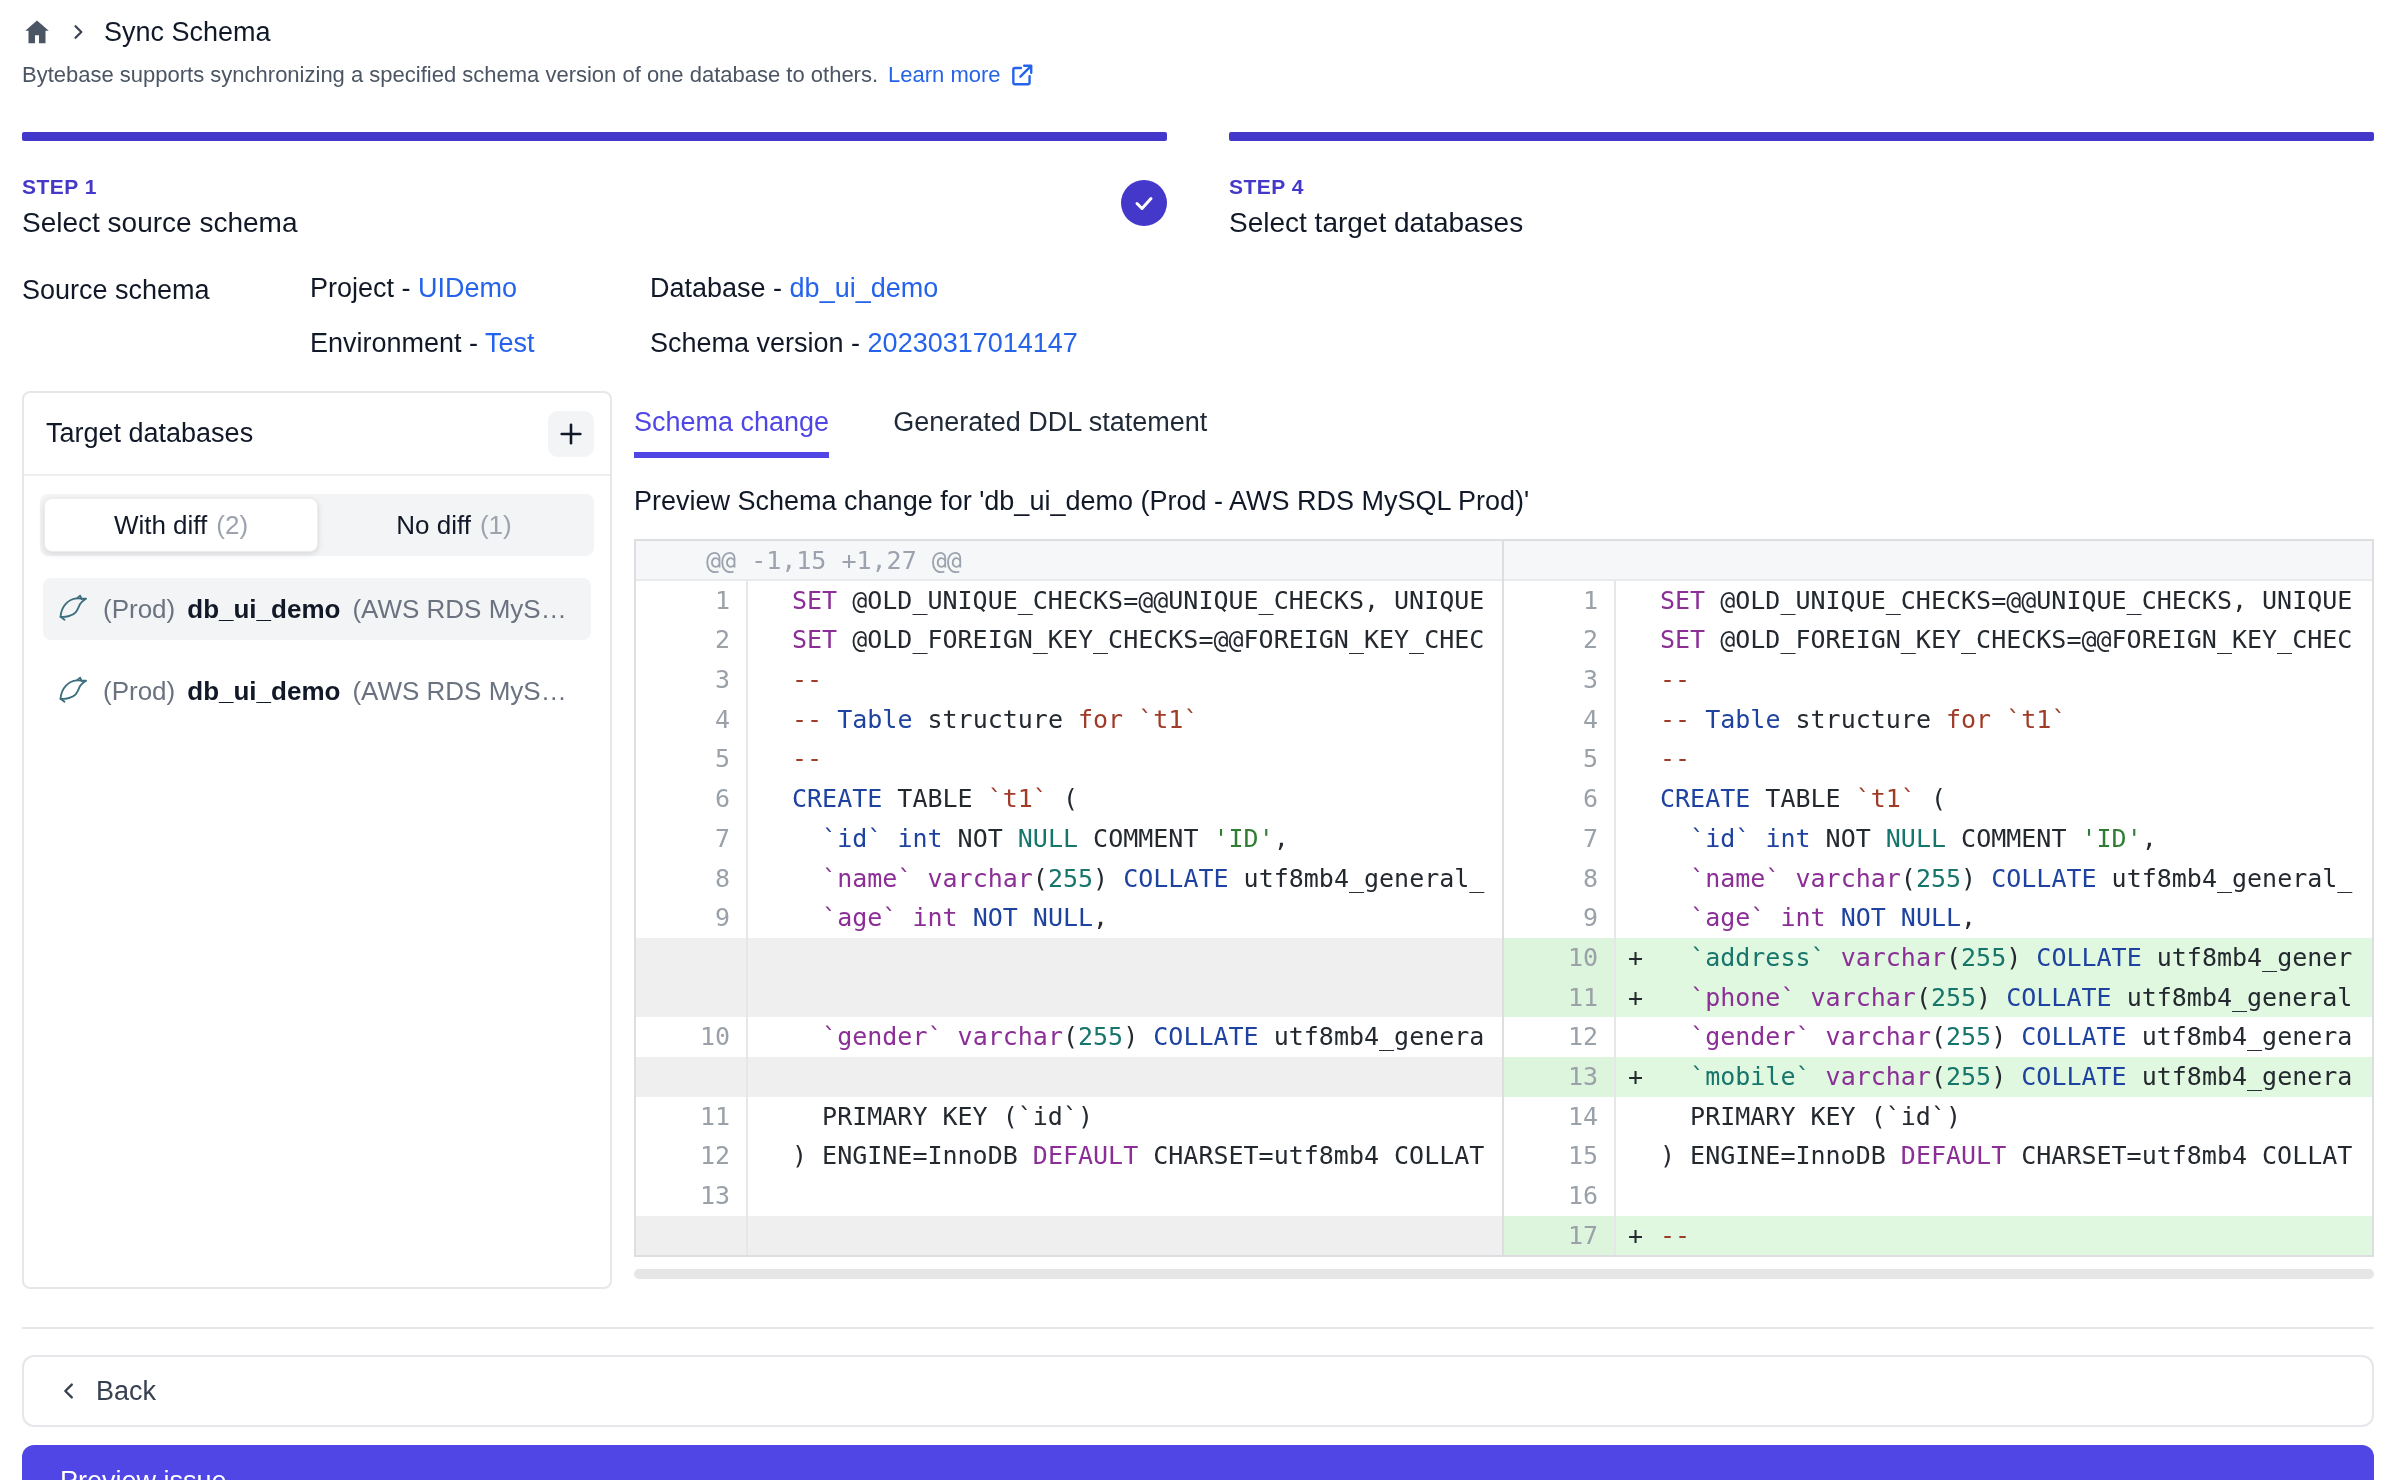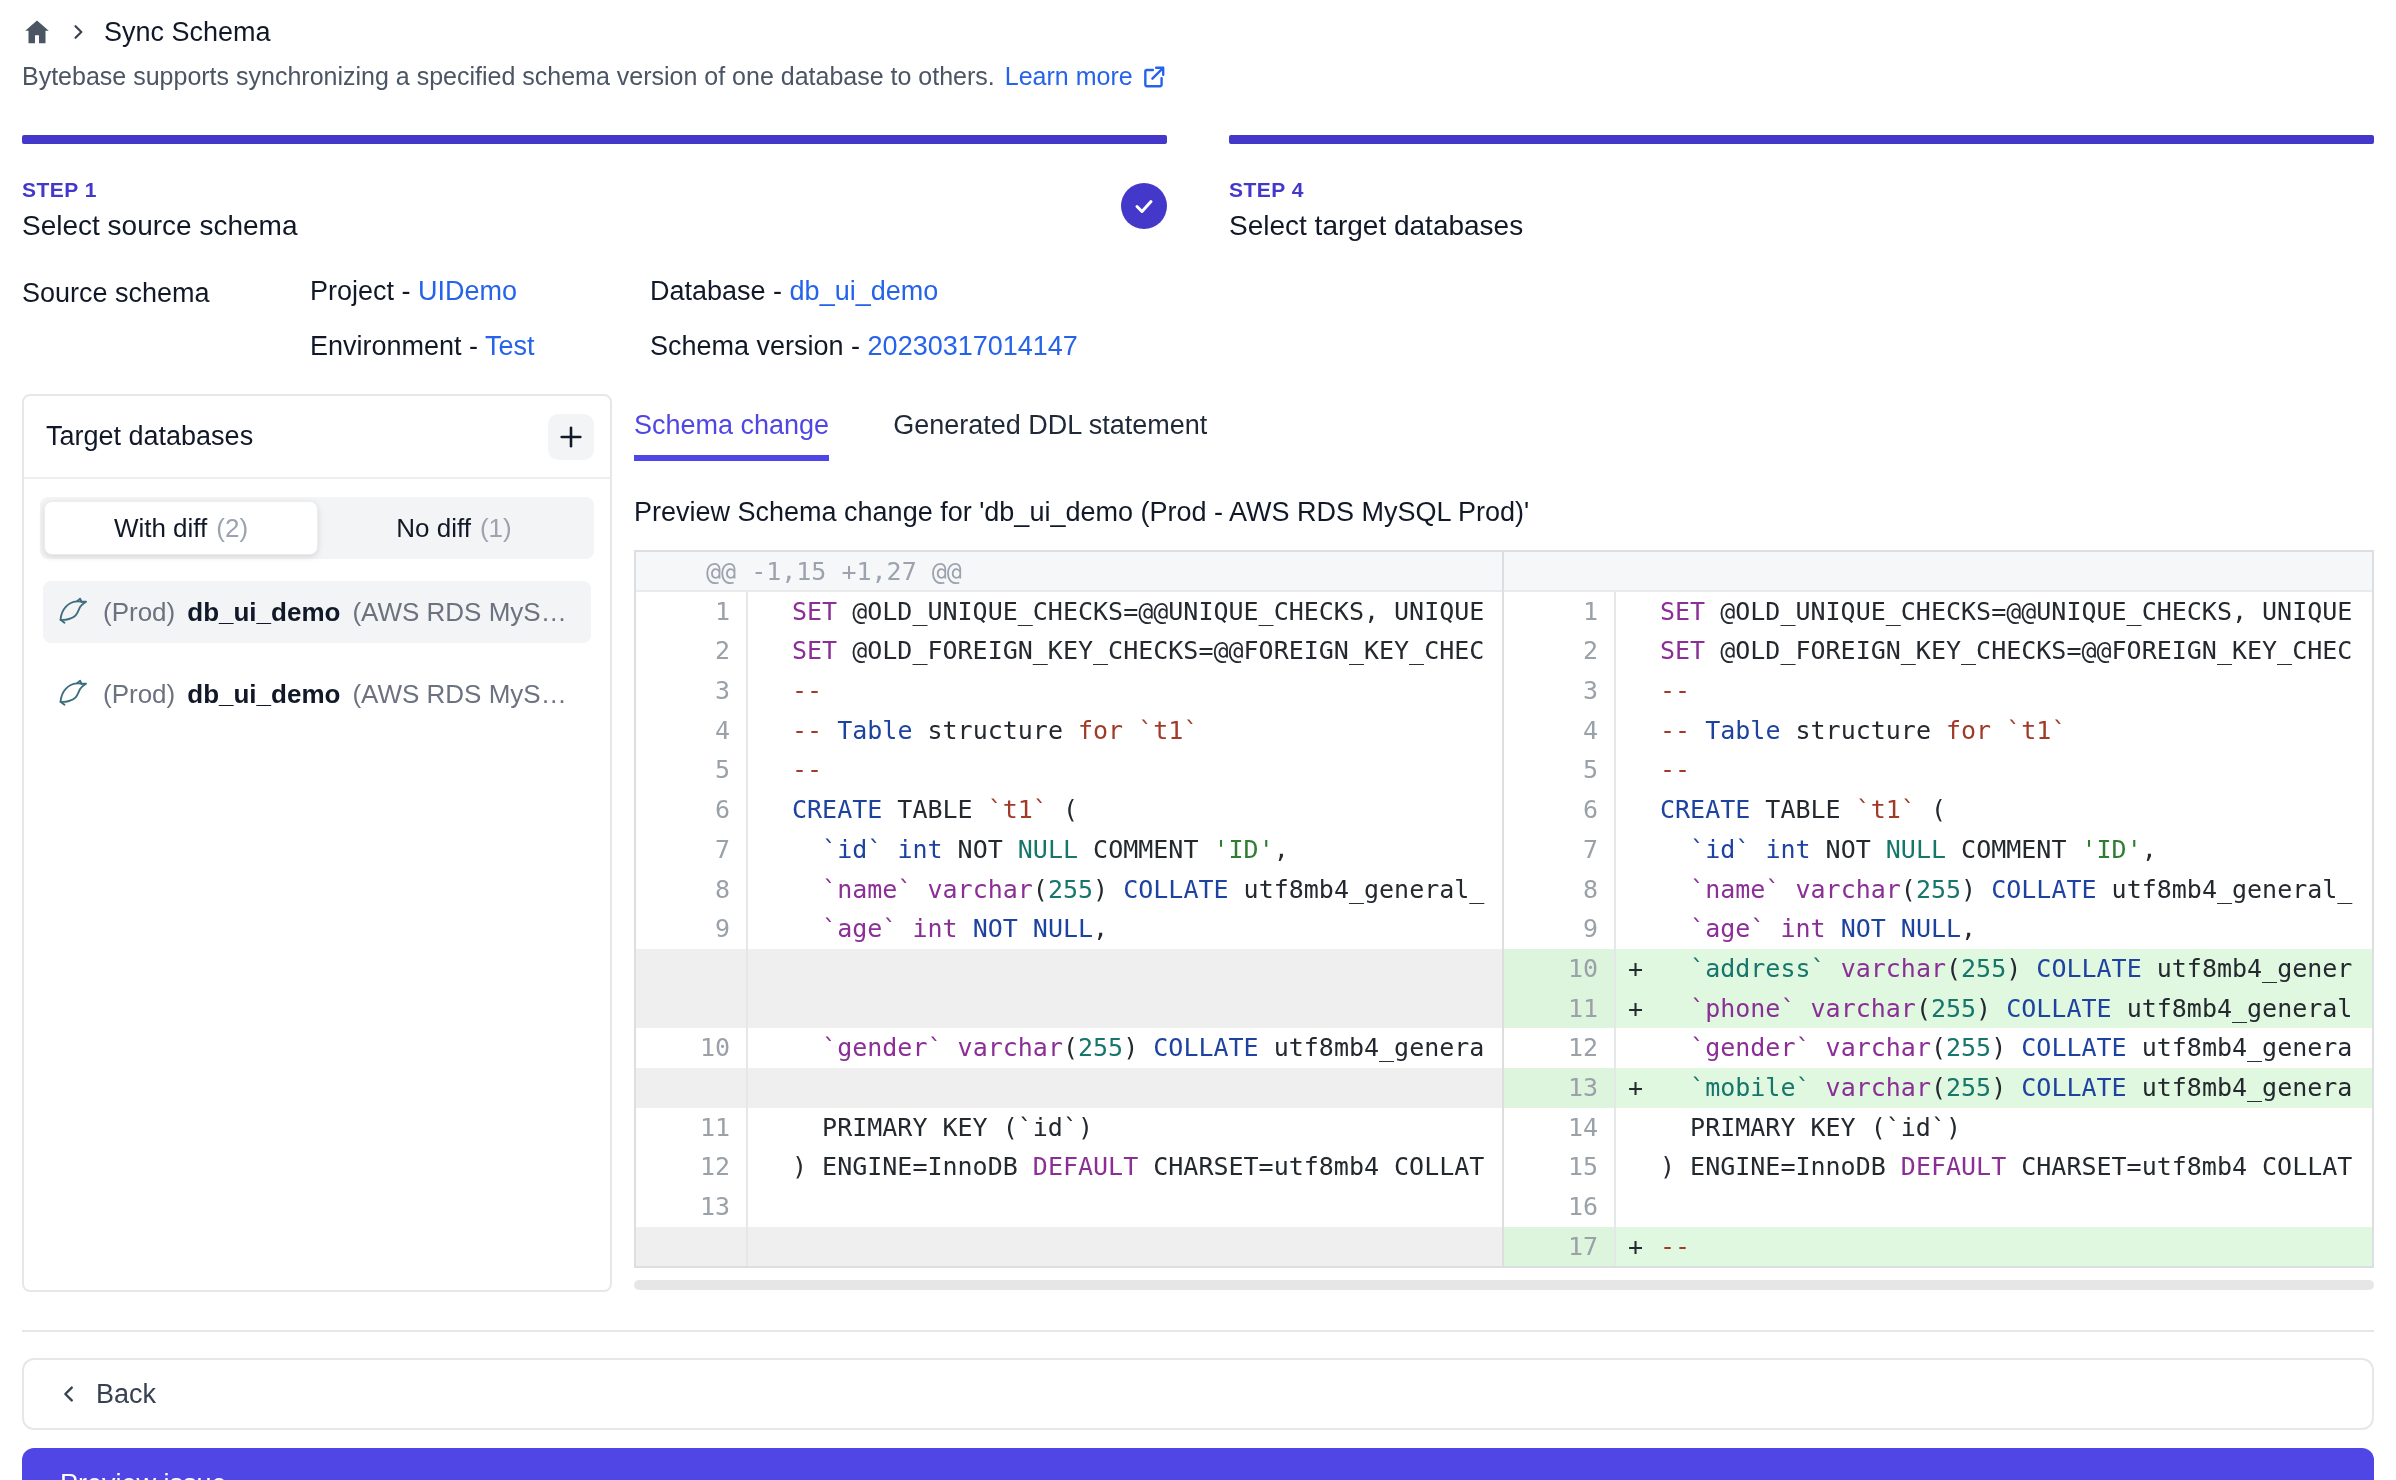--- a/index.html
+++ b/index.html
@@ -11,21 +11,21 @@
   }
   .page { padding:0 22px; }
 
   
   .crumb { display:flex; align-items:center; gap:16px; padding-top:18px; height:46px; }
   .crumb-title { font-size:27px; color:#111827; }
   .icon-home svg { display:block; }
   .crumb-sep svg { display:block; }
 
   
-  .desc { margin-top:16px; font-size:25px; color:#4b5563; display:flex; align-items:center; gap:10px; }
+  .desc { margin-top:16px; font-size:22px; color:#4b5563; display:flex; align-items:center; gap:10px; }
   .desc a { color:#2563eb; text-decoration:none; display:inline-flex; align-items:center; gap:8px; cursor:pointer; }
 
   
   .steps { display:flex; gap:62px; margin-top:44px; }
   .step { flex:1; position:relative; }
   .step-bar { height:9px; background:var(--accent,#4338ca); border-radius:2px; }
   .step-label { margin-top:34px; font-size:21px; font-weight:700; color:var(--accent,#4338ca); letter-spacing:.5px; }
   .step-title { margin-top:8px; font-size:28px; font-weight:500; color:#111827; }
   .step-check { position:absolute; right:0; top:48px; width:46px; height:46px; border-radius:50%;
     background:var(--accent,#4338ca); display:flex; align-items:center; justify-content:center; }
@@ -62,21 +62,21 @@
   .db-item.selected { background:#f3f4f6; }
   .db-env { color:#6b7280; }
   .db-name { color:#111827; font-weight:700; }
   .db-inst { color:#6b7280; overflow:hidden; }
 
   
   .content { flex:1; min-width:0; }
   .tabs { display:flex; gap:64px; padding-top:16px; }
   .tab { font-size:27px; padding-bottom:14px; color:#1f2937; cursor:pointer; border-bottom:6px solid transparent; }
   .tab.active { color:var(--accent2,#4f46e5); border-bottom-color:var(--accent2,#4f46e5); font-weight:500; }
-  .preview-title { margin-top:36px; font-size:27px; color:#111827; }
+  .preview-title { margin-top:28px; font-size:27px; color:#111827; }
 
   
   .diff { margin-top:22px; display:flex; border:2px solid #dcdee1; background:#fff; }
   .pane { width:50%; min-width:0; display:flex; flex-direction:column; }
   .pane-left { border-right:2px solid #dcdee1; }
   .drow { height:39.7px; min-height:39.7px; display:flex; font-family:"DejaVu Sans Mono", monospace;
     font-size:25px; line-height:39.7px; }
   .gut { width:110px; min-width:110px; text-align:right; padding-right:16px; color:#9aa1a8; }
   .codecell { flex:1; min-width:0; border-left:2px solid #e5e7e9; display:flex; overflow:hidden; white-space:pre; }
   .marker { width:44px; min-width:44px; padding-left:12px; color:#24292f; }

